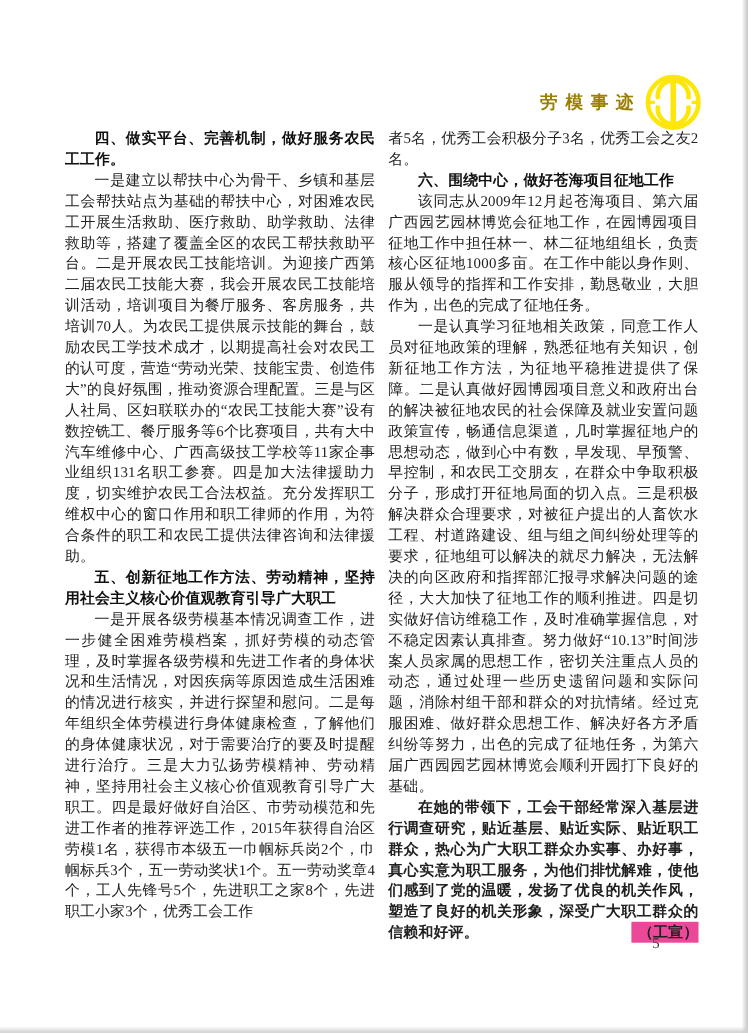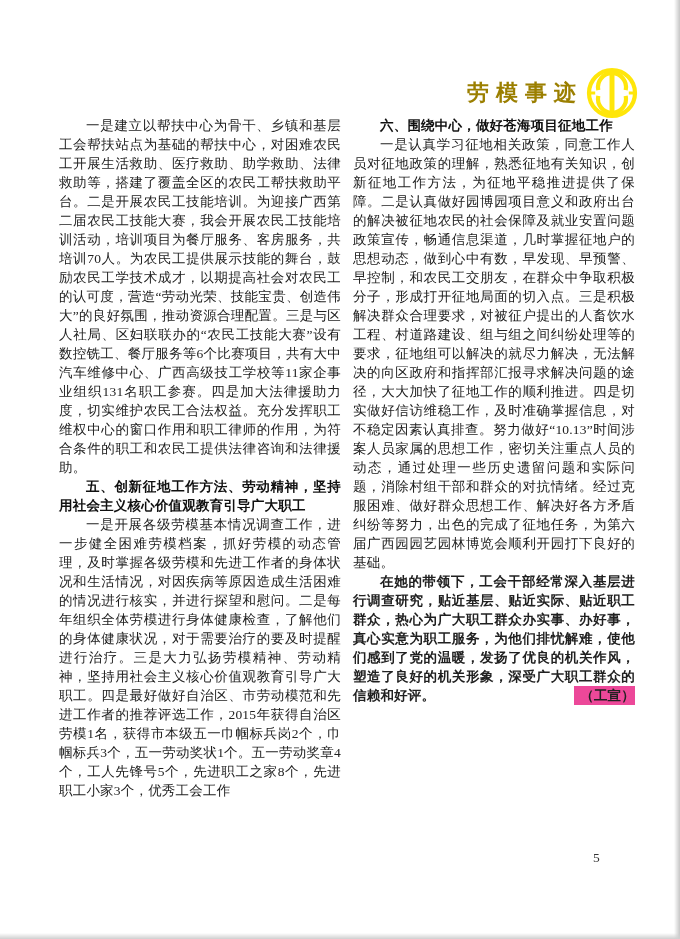--- a/index.html
+++ b/index.html
@@ -16,21 +16,21 @@
   }
   .page-edge-bottom {
     position: absolute; left: 0; bottom: 0; width: 100%; height: 6px;
     background: linear-gradient(to bottom, rgba(255,255,255,0), #cfcfcf);
   }
   .header {
     position: absolute; top: 66px; right: 41px;
     display: flex; align-items: center;
   }
   .header-title {
-    font-size: 22px; font-weight: bold;
+    font-size: 16px; font-weight: bold;
     letter-spacing: 7px;
     margin-right: 2px;
     white-space: nowrap;
   }
   .logo { width: 54px; height: 54px; display: block; }
   .col {
     position: absolute; top: 116px;
     width: 282px;
     font-size: 13.5px; line-height: 19px;
     color: #212121;
@@ -64,27 +64,30 @@
     <circle cx="0" cy="0" r="23" stroke-width="4.2"></circle>
     <path d="M 13.7 -2.9 A 14 14 0 1 0 -13.7 -2.9" stroke-width="4.2"></path>
     <path d="M 13.7 2.9 A 14 14 0 1 1 -13.7 2.9" stroke-width="4.2"></path>
     <line x1="0" y1="-19.5" x2="0" y2="19.5" stroke-width="5"></line>
     <line x1="-23" y1="0" x2="-16.8" y2="0" stroke-width="3"></line>
     <line x1="16.8" y1="0" x2="23" y2="0" stroke-width="3"></line>
   </svg>
 </div>
 
 <div class="col col-left">
+  <p class="heading">四、做实平台、完善机制，做好服务农民工工作。</p>
   <p>一是建立以帮扶中心为骨干、乡镇和基层工会帮扶站点为基础的帮扶中心，对困难农民工开展生活救助、医疗救助、助学救助、法律救助等，搭建了覆盖全区的农民工帮扶救助平台。二是开展农民工技能培训。为迎接广西第二届农民工技能大赛，我会开展农民工技能培训活动，培训项目为餐厅服务、客房服务，共培训70人。为农民工提供展示技能的舞台，鼓励农民工学技术成才，以期提高社会对农民工的认可度，营造“劳动光荣、技能宝贵、创造伟大”的良好氛围，推动资源合理配置。三是与区人社局、区妇联联办的“农民工技能大赛”设有数控铣工、餐厅服务等6个比赛项目，共有大中汽车维修中心、广西高级技工学校等11家企事业组织131名职工参赛。四是加大法律援助力度，切实维护农民工合法权益。充分发挥职工维权中心的窗口作用和职工律师的作用，为符合条件的职工和农民工提供法律咨询和法律援助。</p>
   <p class="heading">五、创新征地工作方法、劳动精神，坚持用社会主义核心价值观教育引导广大职工</p>
   <p>一是开展各级劳模基本情况调查工作，进一步健全困难劳模档案，抓好劳模的动态管理，及时掌握各级劳模和先进工作者的身体状况和生活情况，对因疾病等原因造成生活困难的情况进行核实，并进行探望和慰问。二是每年组织全体劳模进行身体健康检查，了解他们的身体健康状况，对于需要治疗的要及时提醒进行治疗。三是大力弘扬劳模精神、劳动精神，坚持用社会主义核心价值观教育引导广大职工。四是最好做好自治区、市劳动模范和先进工作者的推荐评选工作，2015年获得自治区劳模1名，获得市本级五一巾帼标兵岗2个，巾帼标兵3个，五一劳动奖状1个。五一劳动奖章4个，工人先锋号5个，先进职工之家8个，先进职工小家3个，优秀工会工作</p>
 </div>
 
 <div class="col col-right">
+  <p class="cont">者5名，优秀工会积极分子3名，优秀工会之友2名。</p>
   <p class="heading">六、围绕中心，做好苍海项目征地工作</p>
+  <p>该同志从2009年12月起苍海项目、第六届广西园艺园林博览会征地工作，在园博园项目征地工作中担任林一、林二征地组组长，负责核心区征地1000多亩。在工作中能以身作则、服从领导的指挥和工作安排，勤恳敬业，大胆作为，出色的完成了征地任务。</p>
   <p>一是认真学习征地相关政策，同意工作人员对征地政策的理解，熟悉征地有关知识，创新征地工作方法，为征地平稳推进提供了保障。二是认真做好园博园项目意义和政府出台的解决被征地农民的社会保障及就业安置问题政策宣传，畅通信息渠道，几时掌握征地户的思想动态，做到心中有数，早发现、早预警、早控制，和农民工交朋友，在群众中争取积极分子，形成打开征地局面的切入点。三是积极解决群众合理要求，对被征户提出的人畜饮水工程、村道路建设、组与组之间纠纷处理等的要求，征地组可以解决的就尽力解决，无法解决的向区政府和指挥部汇报寻求解决问题的途径，大大加快了征地工作的顺利推进。四是切实做好信访维稳工作，及时准确掌握信息，对不稳定因素认真排查。努力做好“10.13”时间涉案人员家属的思想工作，密切关注重点人员的动态，通过处理一些历史遗留问题和实际问题，消除村组干部和群众的对抗情绪。经过克服困难、做好群众思想工作、解决好各方矛盾纠纷等努力，出色的完成了征地任务，为第六届广西园园艺园林博览会顺利开园打下良好的基础。</p>
   <div class="para-wrap">
     <p>在她的带领下，工会干部经常深入基层进行调查研究，贴近基层、贴近实际、贴近职工群众，热心为广大职工群众办实事、办好事，真心实意为职工服务，为他们排忧解难，使他们感到了党的温暖，发扬了优良的机关作风，塑造了良好的机关形象，深受广大职工群众的信赖和好评。</p>
     <span class="signoff">（工宣）</span>
   </div>
 </div>
 
 <div class="page-number">5</div>
 
 </body></html>

